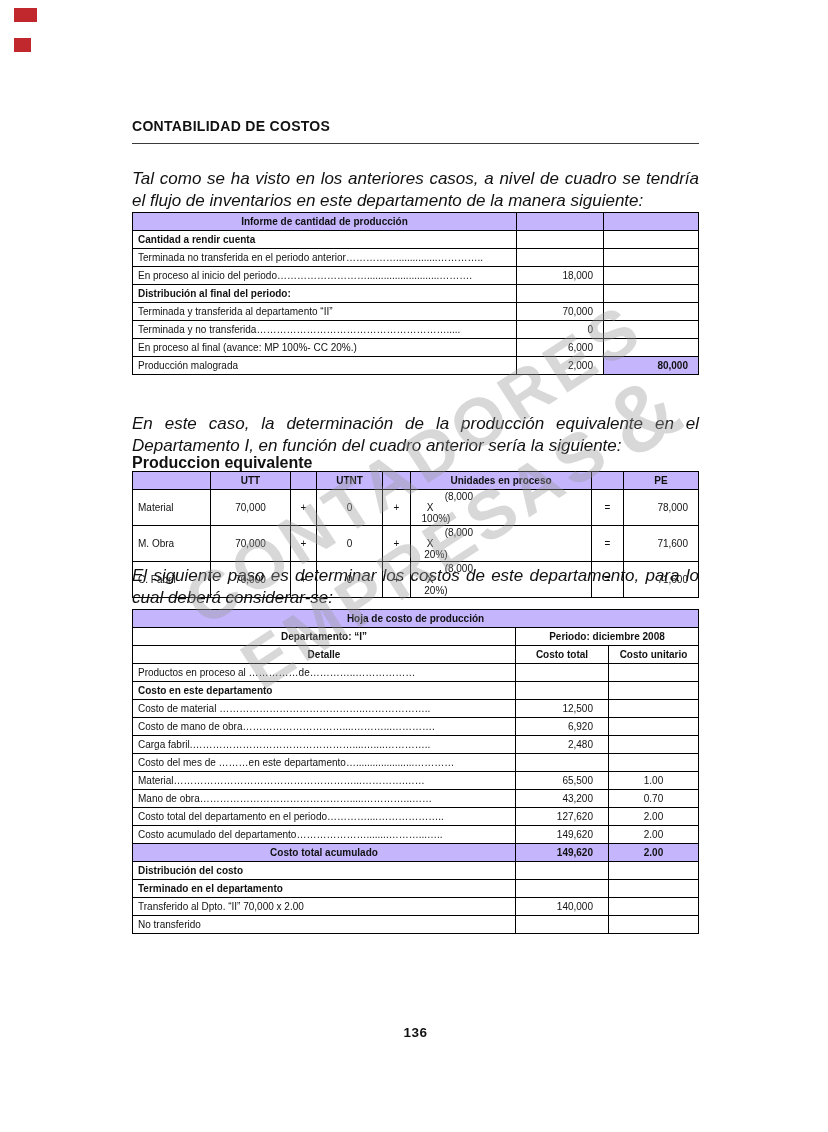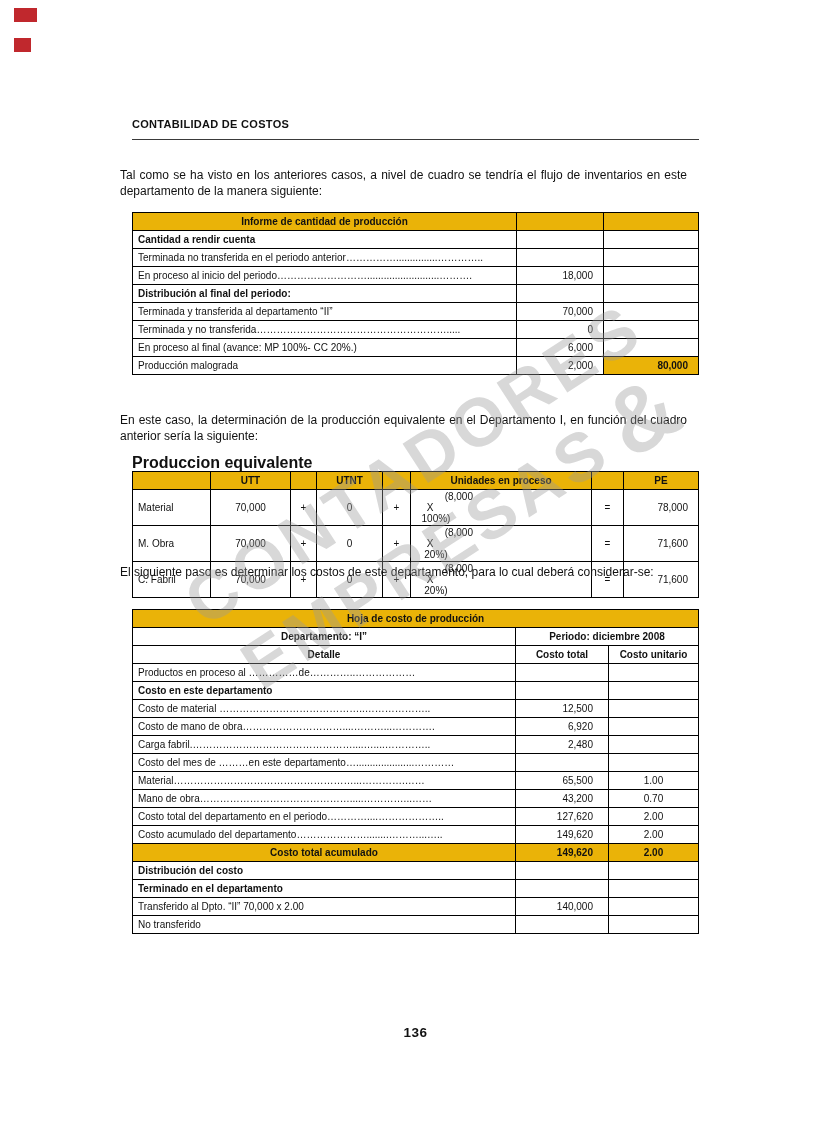--- a/index.html
+++ b/index.html
@@ -8,37 +8,37 @@
     width:828px; height:1132px; position:relative; overflow:hidden;
     font-family:"Liberation Sans", sans-serif; color:#111;
   }
   .abs { position:absolute; }
 
   .red-marker1 { left:14px; top:8px;  width:23px; height:14px; background:#c0282d; }
   .red-marker2 { left:14px; top:38px; width:17px; height:14px; background:#c0282d; }
 
   .doc-header {
     left:132px; top:118px; width:567px;
-    font-size:11px; font-weight:bold; letter-spacing:.3px;
+    font-size:14px; font-weight:bold; letter-spacing:.3px;
     padding-bottom:9px; border-bottom:1.5px solid #3a3a3a;
   }
 
-  .para { left:120px; width:567px; font-size:12px; line-height:1.32; text-align:justify; }
+  .para { left:132px; width:567px; font-size:17px; line-height:1.32; text-align:justify;font-style:italic; }
   #p1 { top:168px; }
   #p2 { top:413px; }
   #p3 { top:565px; }
 
   .pe-heading { left:132px; top:454px; font-size:16px; font-weight:bold; }
 
   table { border-collapse:collapse; table-layout:fixed; border:1.5px solid #000; background:#fff; }
   td {
     border:1px solid #000; font-size:10px; height:18px;
     padding:1px 5px; white-space:nowrap; overflow:hidden; vertical-align:middle;
   }
-  .gray  { background:#eab308; }
+  .gray  { background:#c4b5fd; }
   .bold  { font-weight:bold; }
   .center{ text-align:center; }
   .num   { text-align:right; padding-right:10px; }
   .num2  { text-align:right; padding-right:10px; }
   .numt  { text-align:right; padding-right:15px; }
 
   .t1 { left:132px; top:212px; width:566px; }
   .t2 { left:132px; top:471px; width:566px; }
   .t3 { left:132px; top:609px; width:566px; }
 

